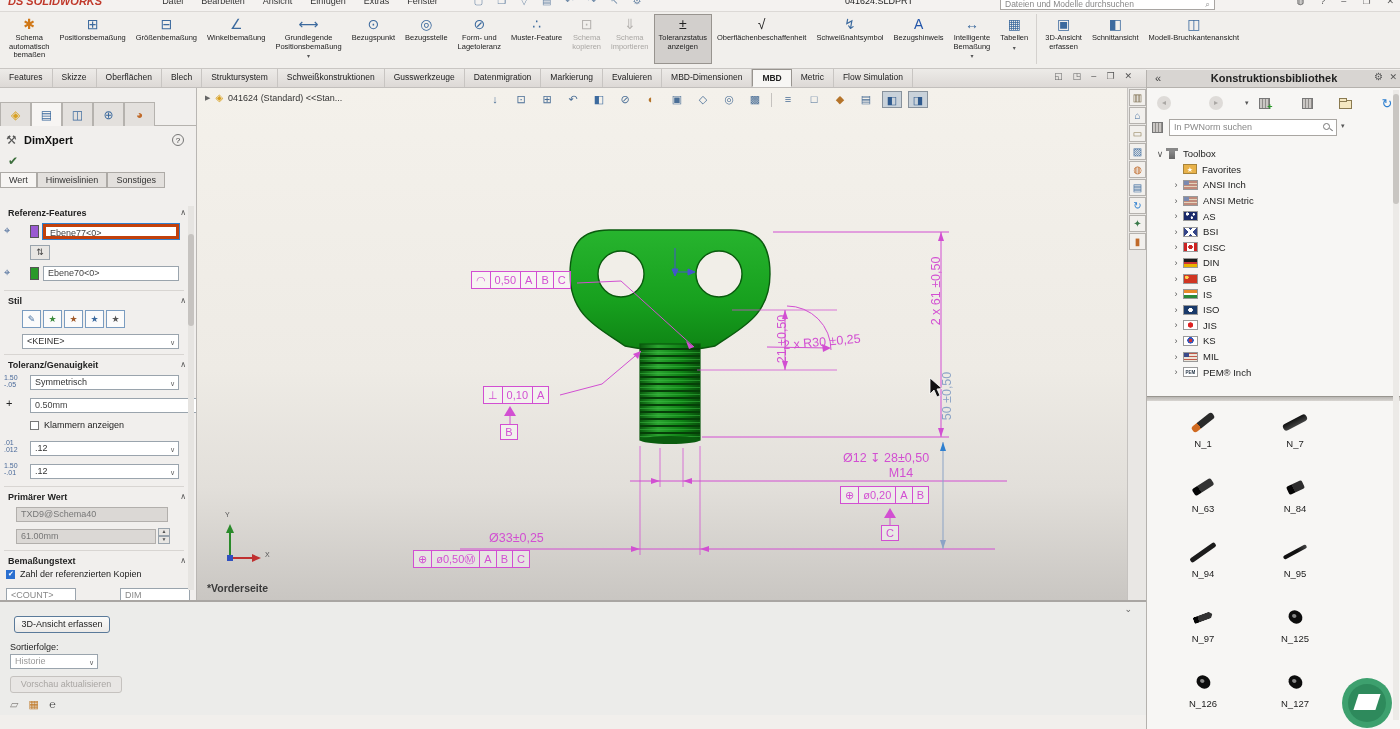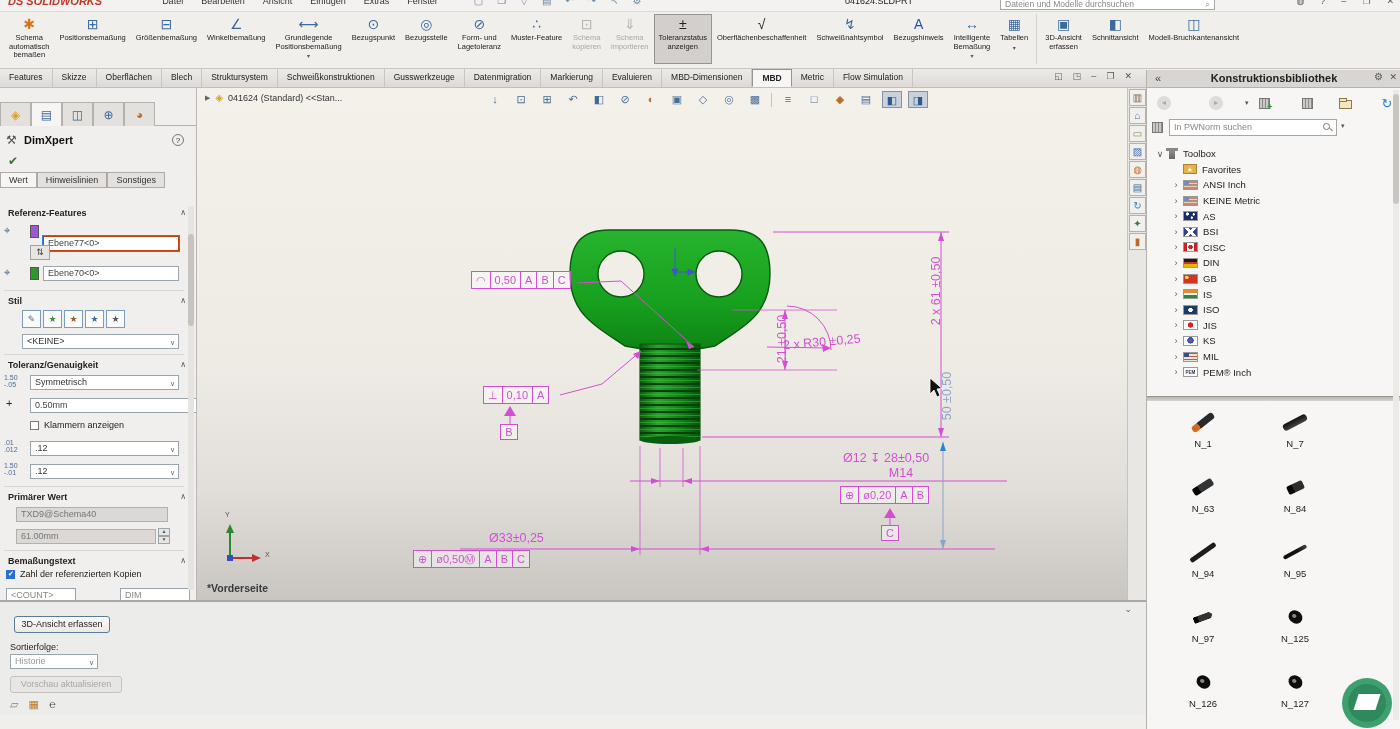--- a/index.html
+++ b/index.html
@@ -43,21 +43,21 @@
   .pm-title{position:absolute; left:24px; top:46px; font-weight:bold; font-size:11px; color:#111;}
   .pm-titleicon{position:absolute; left:6px; top:45px; font-size:12px; color:#555;}
   .pm-help{position:absolute; right:12px; top:46px; width:12px; height:12px; border:1px solid #777; border-radius:50%; font-size:8px; text-align:center; line-height:11px; color:#333;}
   .pm-check{position:absolute; left:8px; top:66px; font-size:12px; color:#3c6e3c;}
   .pm-subtabs{position:absolute; left:0px; top:84px; display:flex;}
   .pm-subtab{border:1px solid #adaaa6; background:#e3e0dd; padding:2px 8px; font-size:9px; color:#333;}
   .pm-subtab.on{background:#f7f5f3; font-weight:normal;}
   .sec-h{position:absolute; left:8px; font-weight:bold; color:#222;}
   .sec-caret{position:absolute; right:10px; color:#555; font-size:8px;}
   .fld{position:absolute; height:15px; background:#fff; border:1px solid #9aa4ad; font-size:9px; line-height:13px; padding:0 4px; color:#444; overflow:hidden;}
-  .fld.focus{border:1px solid #c2410c; box-shadow:0 0 0 1px #2f80d0;margin-top:12px;}
+  .fld.focus{border:3px solid #c2410c; box-shadow:0 0 0 1px #2f80d0;}
   .fld.dis{background:#dbd8d5; border-color:#b2afac; color:#777;}
   .sel{position:absolute; height:15px; background:#fff; border:1px solid #9aa4ad; font-size:9px; line-height:13px; padding:0 4px; color:#333;}
   .sel:after{content:"∨"; position:absolute; right:3px; top:1px; font-size:7px; color:#666;}
   .swatch{position:absolute; width:9px; height:13px; border:1px solid #555;}
   .rowico{position:absolute; font-size:11px; color:#4a6a9a;}
   .pm-sep{position:absolute; left:4px; width:180px; height:1px; background:#d8d5d2;}
   .cb{position:absolute; width:9px; height:9px; border:1px solid #777; background:#fff;}
   .cb.checked{background:#2a6fd0; border-color:#2a6fd0;}
   .cb.checked:after{content:"✔"; color:#fff; font-size:7px; position:absolute; left:1px; top:-1px;}
   .cblab{position:absolute; font-size:9px; color:#222;}
@@ -614,21 +614,21 @@
           <span>Favorites</span>
         </div>
         <div class="trow" style="padding-left: 24px;">
           <span class="tchev">›</span>
           <span class="flag flag-ansi"></span>
           <span>ANSI Inch</span>
         </div>
         <div class="trow" style="padding-left: 24px;">
           <span class="tchev">›</span>
           <span class="flag flag-ansi"></span>
-          <span>KEINE Metric</span>
+          <span>ANSI Metric</span>
         </div>
         <div class="trow" style="padding-left: 24px;">
           <span class="tchev">›</span>
           <span class="flag flag-au"></span>
           <span>AS</span>
         </div>
         <div class="trow" style="padding-left: 24px;">
           <span class="tchev">›</span>
           <span class="flag flag-uk"></span>
           <span>BSI</span>

